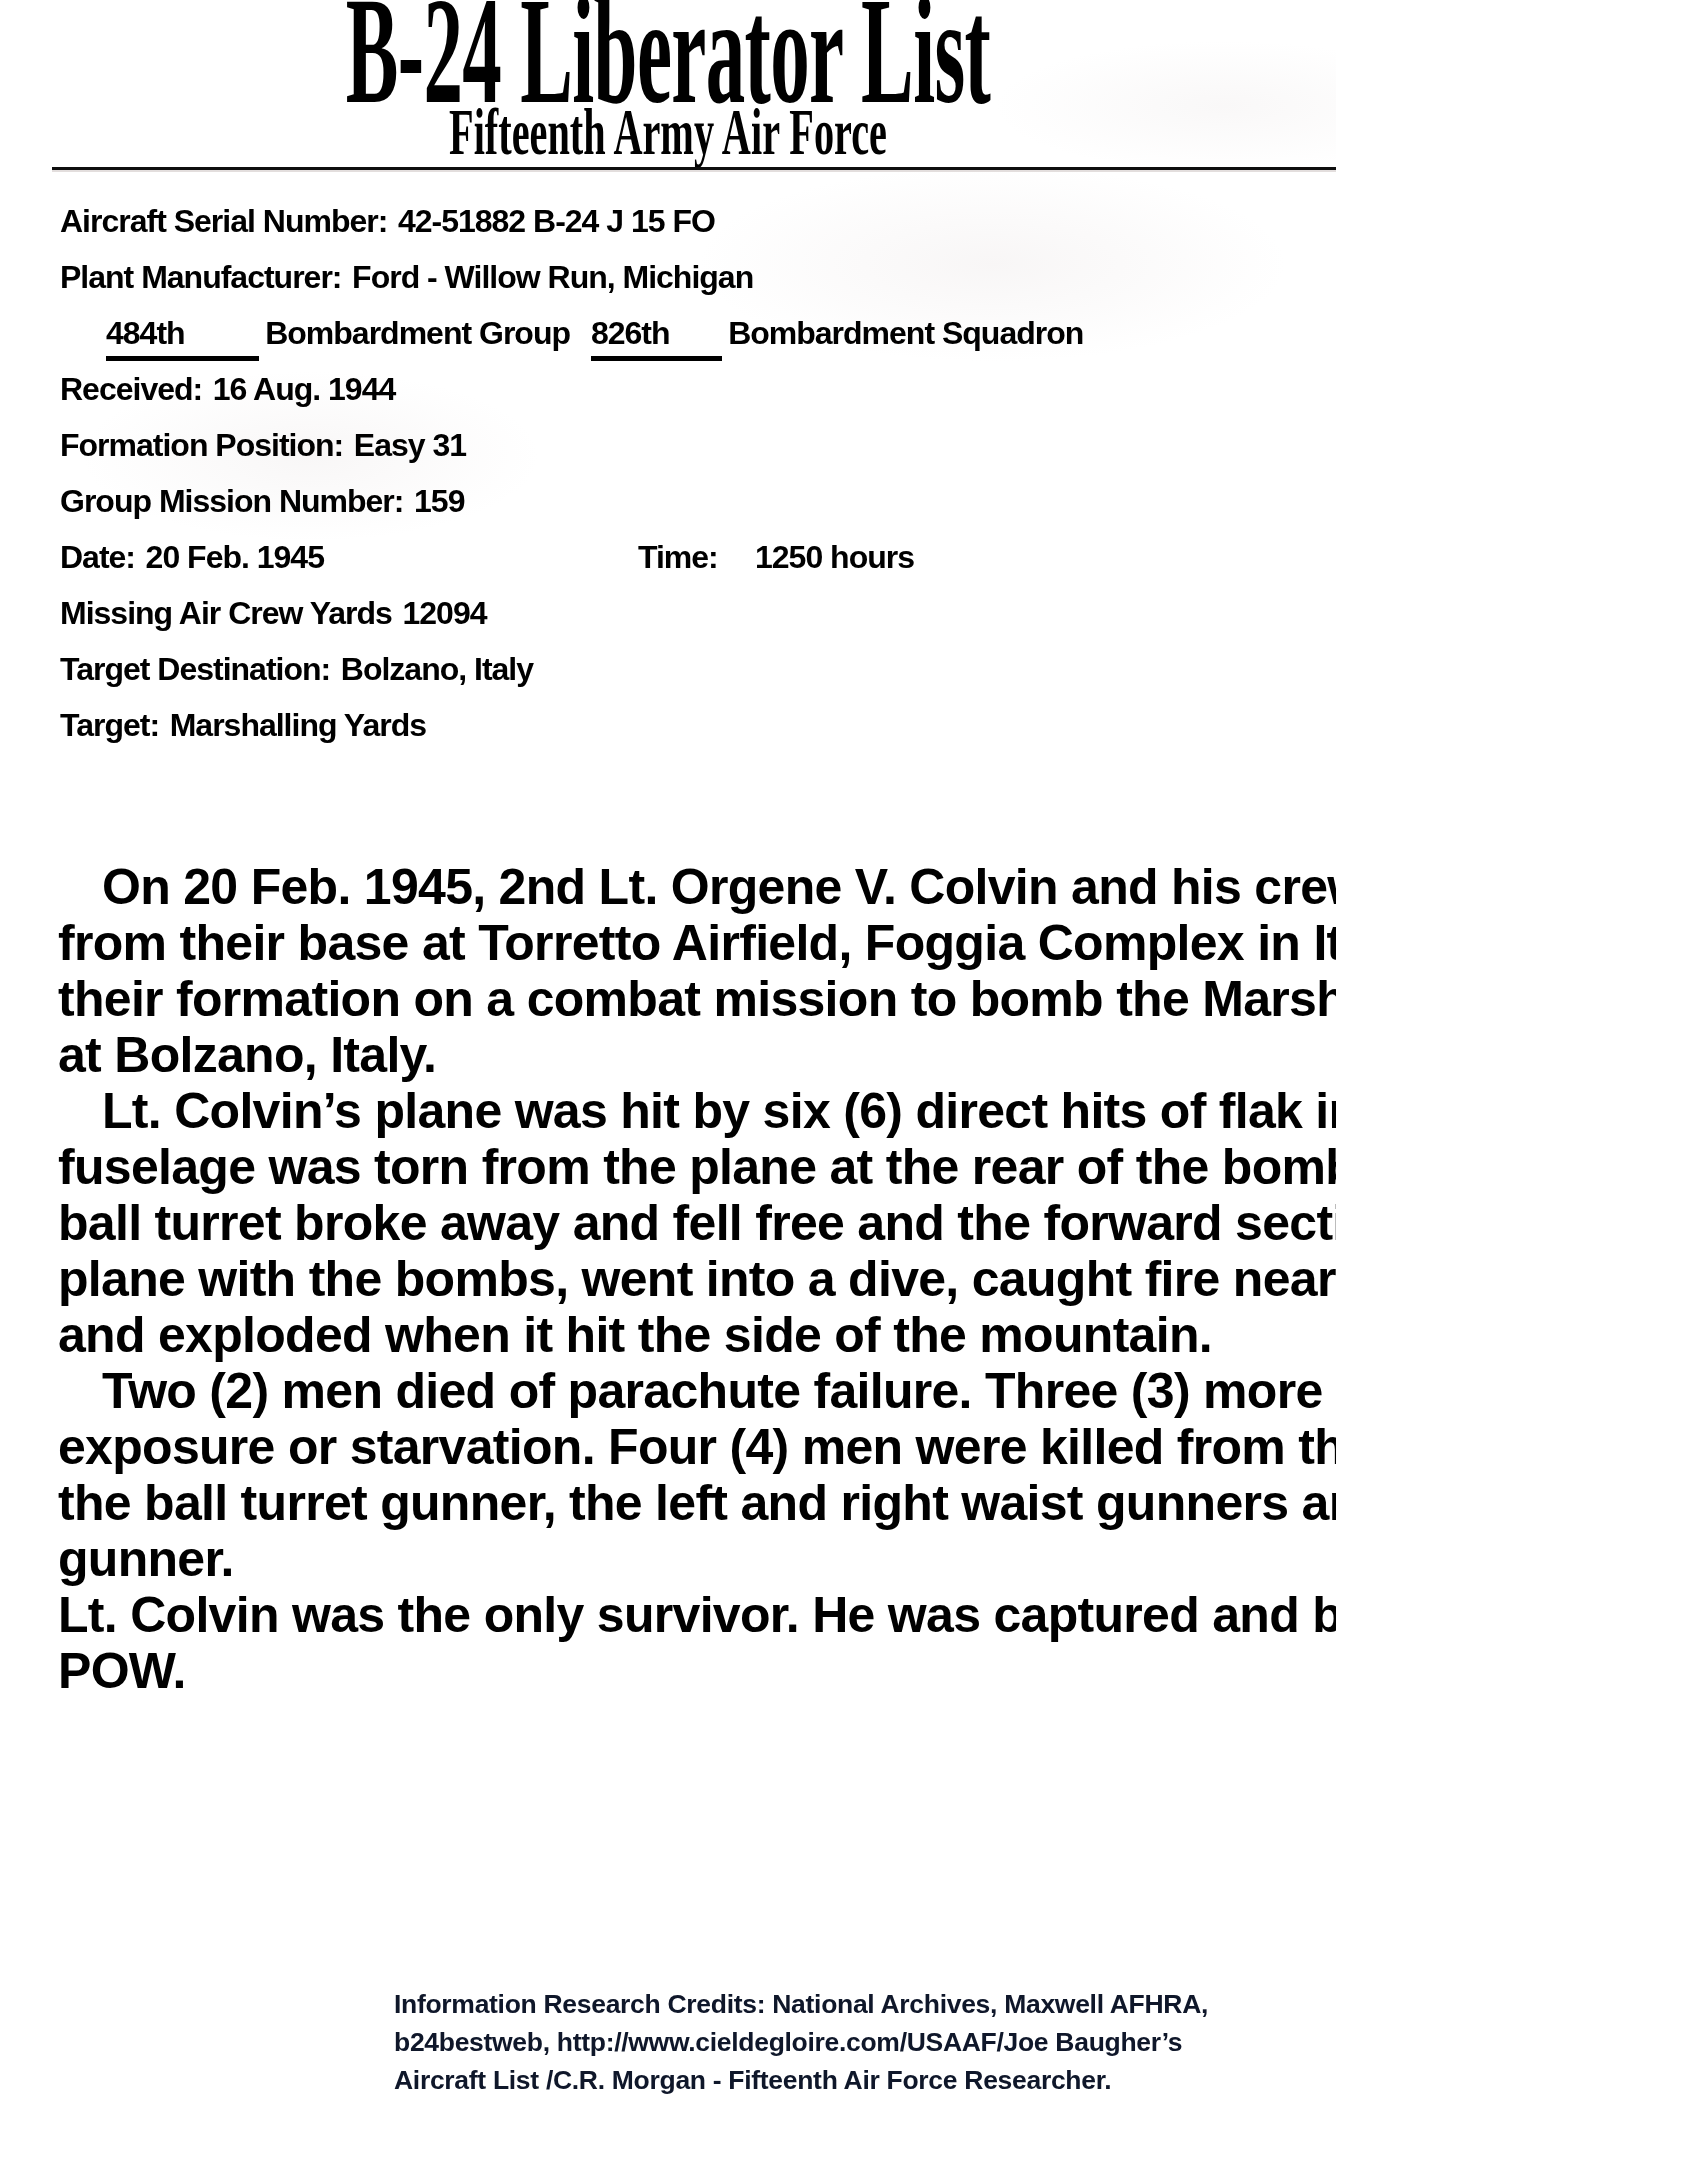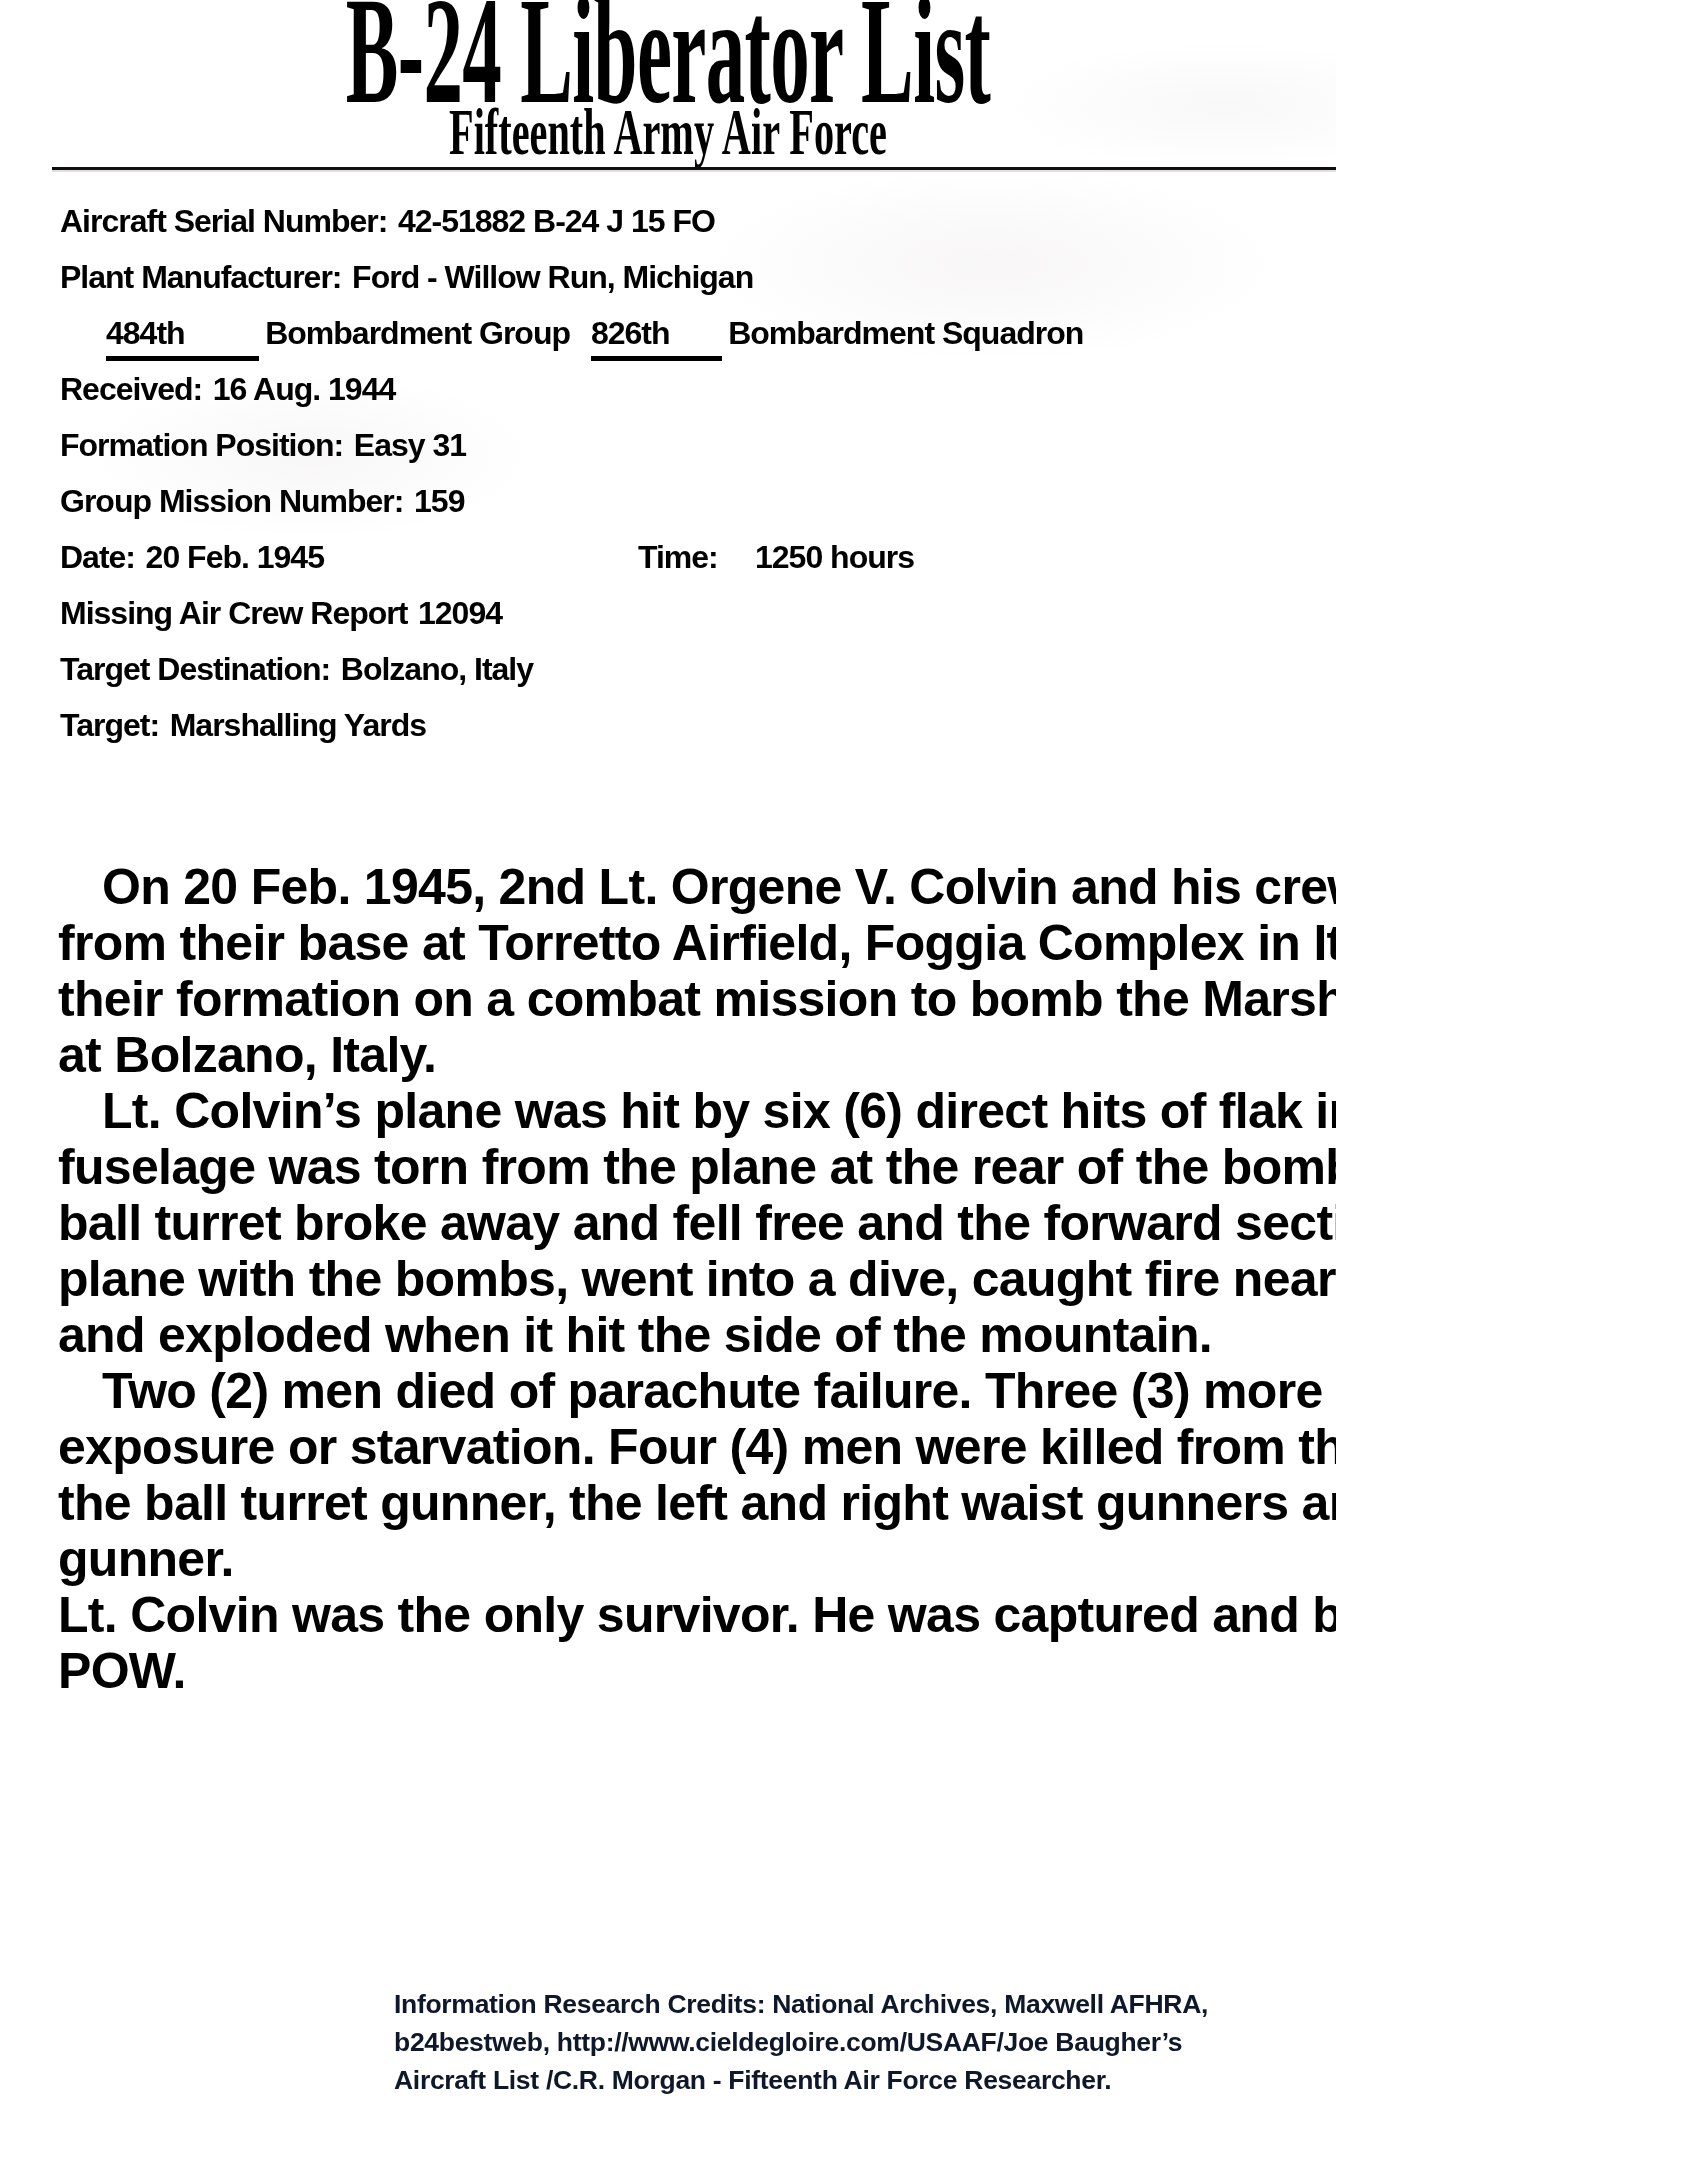--- a/index.html
+++ b/index.html
@@ -125,21 +125,21 @@
       <span>Group Mission Number:</span><span class="val">159</span>
     </div>
 
     <div class="line">
       <span>Date:</span><span class="val">20 Feb. 1945</span>
       <span class="time-label">Time:</span>
       <span class="time-value">1250 hours</span>
     </div>
 
     <div class="line">
-      <span>Missing Air Crew Report</span><span class="val">12094</span>
+      <span>Missing Air Crew Yards</span><span class="val">12094</span>
     </div>
 
     <div class="line">
       <span>Target Destination:</span><span class="val">Bolzano, Italy</span>
     </div>
 
     <div class="line">
       <span>Target:</span><span class="val">Marshalling Yards</span>
     </div>
   </div>

